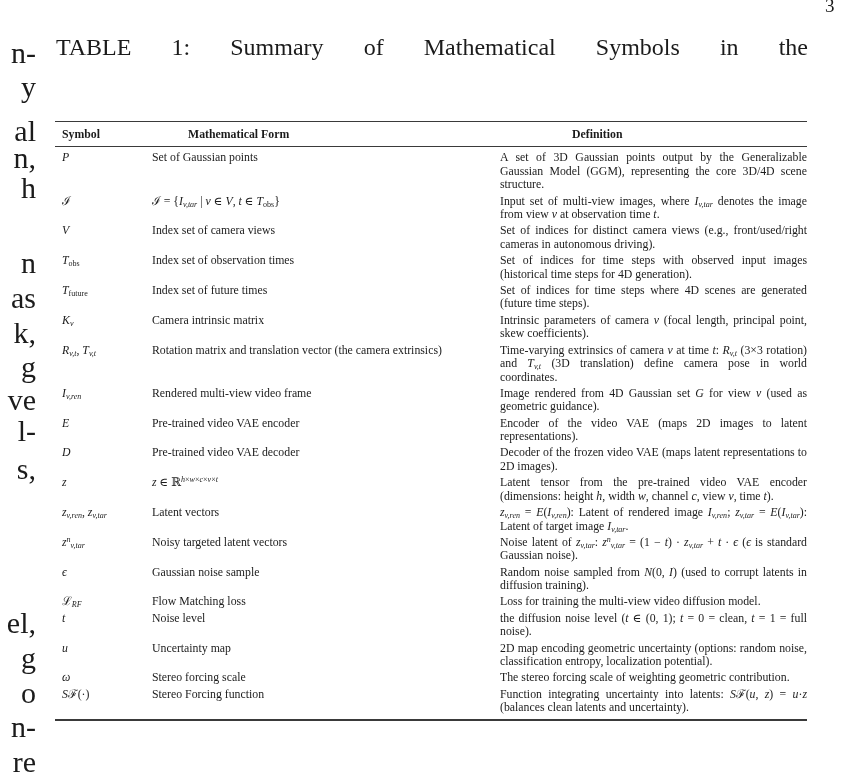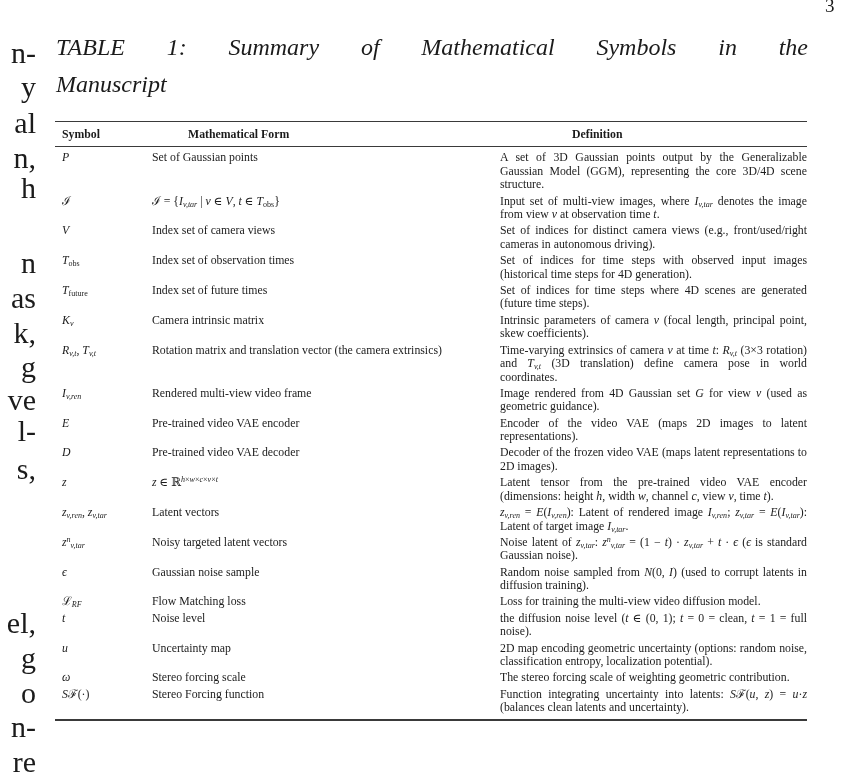--- a/index.html
+++ b/index.html
@@ -26,21 +26,20 @@
     line-height: 34px;
     white-space: nowrap;
   }
   .caption {
     position: absolute;
     left: 56px;
     top: 29px;
     width: 752px;
     font-size: 24px;
     line-height: 36.5px;
-    font-style: italic;
   }
   .caption .cap-line1 { text-align: justify; text-align-last: justify; }
   .symbols-table {
     position: absolute;
     left: 55px;
     top: 121px;
     width: 752px;
     font-size: 11.8px;
     line-height: 13.5px;
   }
@@ -69,40 +68,39 @@
 </head>
 <body>
 
 <div class="page">
 
   <div class="page-number">3</div>
 
   <div class="left-fragments" id="fragments">
       <span style="top: 36px;">n-</span>
       <span style="top: 70px;">y</span>
-      <span style="top: 106px;">al</span>
+      <span style="top: 114px;">al</span>
       <span style="top: 141px;">n,</span>
       <span style="top: 171px;">h</span>
       <span style="top: 246px;">n</span>
       <span style="top: 281px;">as</span>
       <span style="top: 316px;">k,</span>
       <span style="top: 350px;">g</span>
       <span style="top: 383px;">ve</span>
       <span style="top: 414px;">l-</span>
       <span style="top: 452px;">s,</span>
       <span style="top: 606px;">el,</span>
       <span style="top: 641px;">g</span>
       <span style="top: 676px;">o</span>
       <span style="top: 710px;">n-</span>
       <span style="top: 745px;">re</span>
     </div>
 
   <div class="caption">
     <div class="cap-line1">TABLE 1: Summary of Mathematical Symbols in the</div>
-    <div class="cap-line2">Manuscript</div>
   </div>
 
   <div class="symbols-table">
     <div class="rule top"></div>
     <div class="thead">
       <span>Symbol</span>
       <span>Mathematical Form</span>
       <span>Definition</span>
     </div>
     <div class="rule mid"></div>

